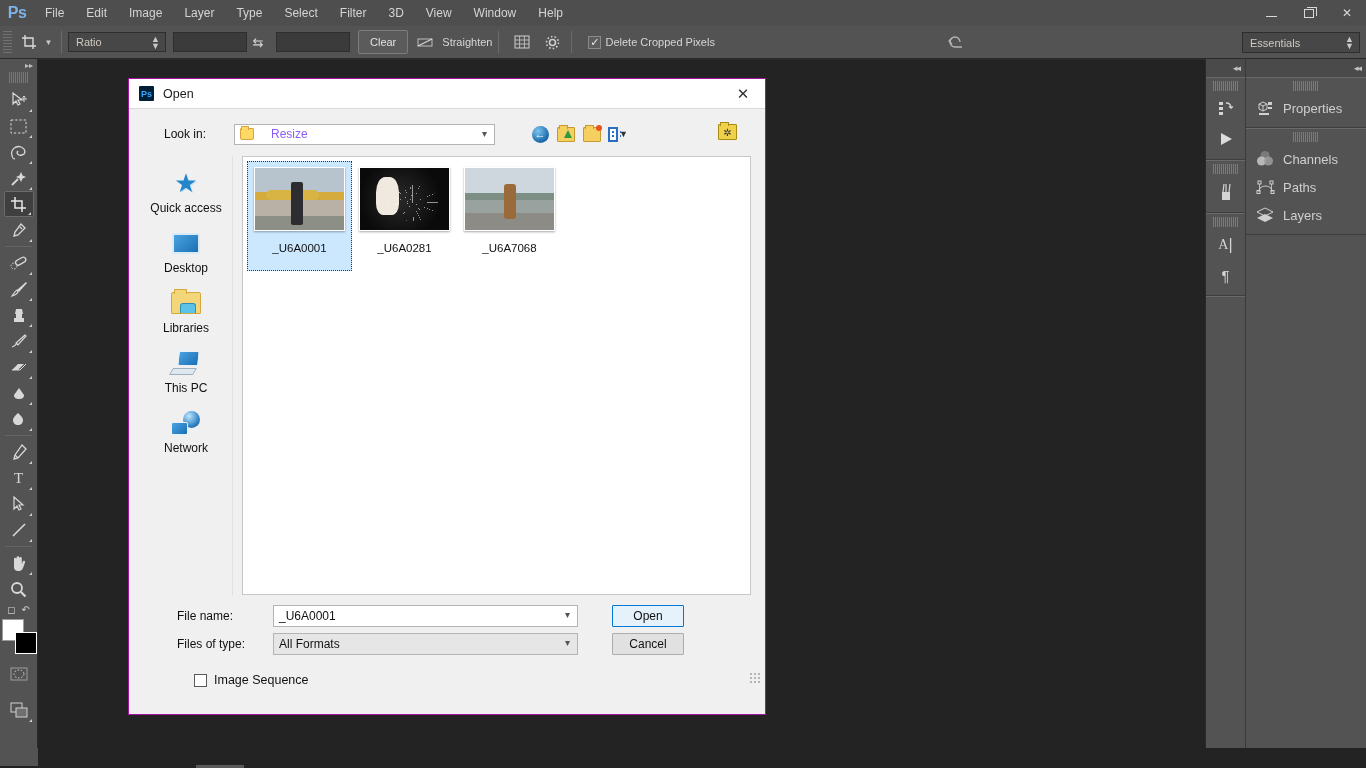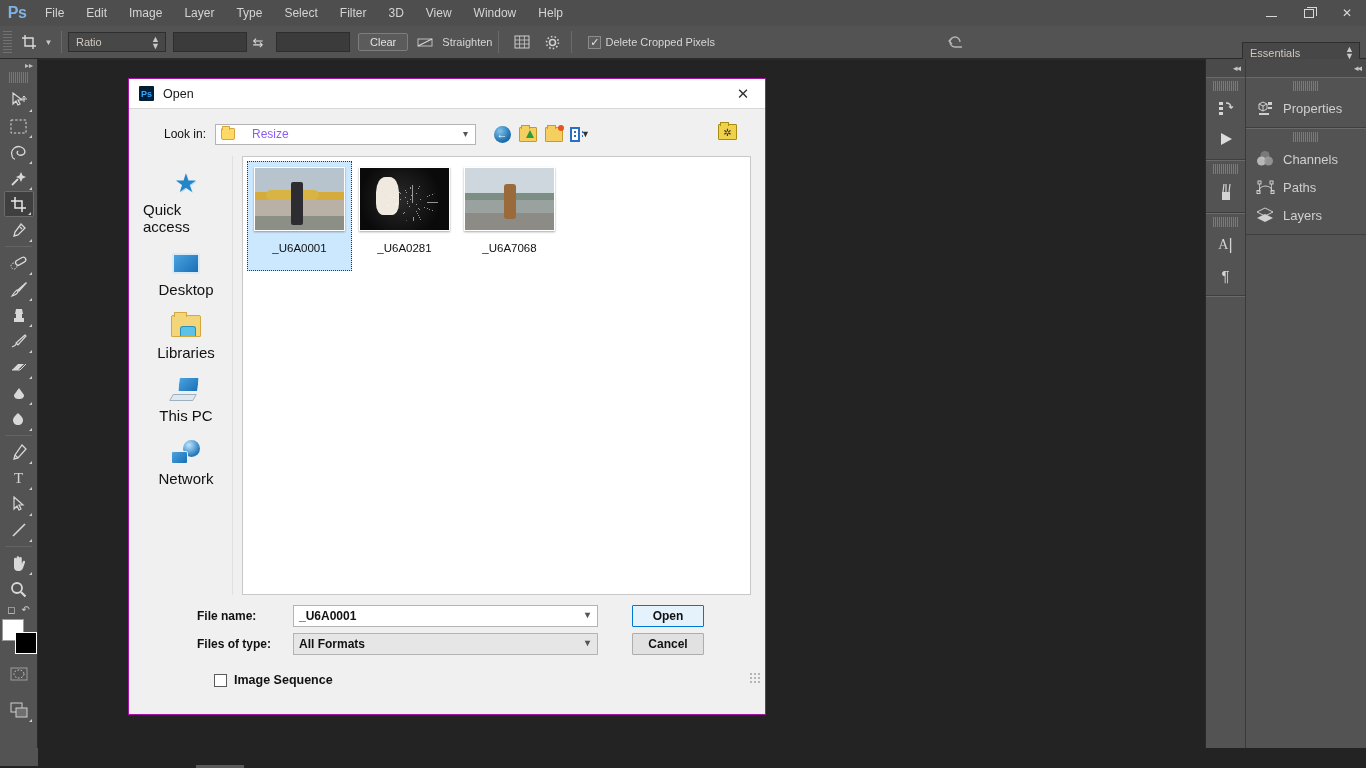--- a/index.html
+++ b/index.html
@@ -62,34 +62,34 @@
     color: #cfc9c0; font-size: 11px; display: flex; align-items: center;
     padding-left: 7px; position: relative;
   }
   .opt-select .sp { position: absolute; right: 5px; top: 3px; color:#c9c9c9; font-size:9px; line-height:7px;}
   .opt-field {
     height: 20px; width: 74px; background: #3b3b3b; border: 1px solid #2e2e2e;
     margin-left: 7px; color: #d0d0d0; font-size: 11px; padding-left: 5px; line-height: 18px;
   }
   .swap-icon { width: 22px; text-align:center; color:#d6d6d6; font-size: 13px; }
   .opt-btn {
-    height: 18px; padding: 0 11px; background: #5b5b5b;
+    height: 24px; padding: 0 11px; background: #5b5b5b;
     border: 1px solid #7d7d7d; border-radius: 2px;
     color: #e2e2e2; font-size: 11px; display: flex; align-items: center;
     margin-left: 8px;
   }
   .opt-icon-btn { width: 26px; height: 24px; display:flex; align-items:center; justify-content:center; color:#c9c9c9; margin-left:4px;}
   .opt-label { color: #d6d6d6; font-size: 11px; margin-left: 4px; }
   .opt-check { display: flex; align-items: center; margin-left: 10px; }
   .cbox {
     width: 13px; height: 13px; background: #5d5d5d; border: 1px solid #8a8a8a;
     display: flex; align-items: center; justify-content: center;
     color: #e8e8e8; font-size: 11px; line-height: 11px;
   }
-  .opt-right { position: absolute; right: 6px; top: 16px; display:flex; align-items:center;}
+  .opt-right { position: absolute; right: 6px; top: 6px; display:flex; align-items:center;}
   .ws-select {
     height: 21px; width: 118px; background: #474747; border: 1px solid #2e2e2e;
     color: #cfc9c0; font-size: 11px; display: flex; align-items: center; padding-left: 7px; position: relative;
   }
   .ws-select .sp { position: absolute; right: 5px; top: 3px; color:#c9c9c9; font-size:9px; line-height:7px;}
 
   
   .toolbar {
     position: absolute; left: 0; top: 59px; width: 38px; height: 689px;
     background: #535353; border-right: 1px solid #2a2a2a;
@@ -166,21 +166,21 @@
     width: 15px; height: 15px; background: #001e36; color: #31a8ff;
     font-size: 9px; font-weight: bold; display:flex; align-items:center; justify-content:center;
     margin-left: 10px; border-radius: 1px;
   }
   .dlg-title-text { margin-left: 9px; font-size: 12.5px; color: #1a1a1a; }
   .dlg-close {
     position: absolute; right: 0; top: 0; width: 44px; height: 30px;
     display:flex; align-items:center; justify-content:center; color:#333; font-size: 15px;
   }
 
-  .lookin-row { display: flex; align-items: center; height: 32px; padding-left: 35px; margin-top: 9px; position: relative;}
+  .lookin-row { display: flex; align-items: center; height: 32px; padding-left: 35px; margin-top: 9px; position: relative; gap: 19px;}
   .lookin-label { font-size: 12px; color: #111; margin-right: 9px; }
   .lookin-combo {
     width: 261px; height: 21px; background: #fff; border: 1px solid #b4b4b4;
     display: flex; align-items: center; position: relative;
   }
   .folder-ico {
     width: 14px; height: 12px; margin-left: 5px; background: #ffd966;
     border: 1px solid #d9a441; border-radius: 1px 1px 2px 2px; position: relative;
   }
   .folder-ico:before{content:"";position:absolute;left:0;top:-3px;width:6px;height:3px;background:#ffd966;border:1px solid #d9a441;border-bottom:none;border-radius:1px 1px 0 0;}
@@ -208,21 +208,21 @@
   }
   .ic-right:before{content:"";position:absolute;left:1px;top:-3px;width:7px;height:3px;background:#f0d24a;border:1px solid #a88c12;border-bottom:none;}
 
   .dlg-body { display: flex; padding: 0 14px 0 11px; margin-top: 6px; }
   .places {
     width: 93px; padding-top: 12px;
     display: flex; flex-direction: column; align-items: center; gap: 13px;
     border-right: 1px solid #e0e0e0;
   }
   .place { width: 86px; display: flex; flex-direction: column; align-items: center; gap: 3px; }
-  .place .plabel { font-size: 15px; color: #111; }
+  .place .plabel { font-size: 12px; color: #111; }
   .p-ico { width: 32px; height: 30px; display:flex; align-items:center; justify-content:center; }
 
   
   .i-star { color: #2585c9; font-size: 26px; line-height: 26px; text-shadow: 1px 1px 0 #bcdcf3;}
   .i-desktop { width: 28px; height: 21px; background: linear-gradient(135deg,#4aa3e0,#1a6fb5); border:2px solid #d9eaf7; border-radius:2px;}
   .i-lib { position: relative; width: 30px; height: 22px; background: #f3d67a; border:1px solid #d3a93d; border-radius:2px 2px 1px 1px;}
   .i-lib:before{content:"";position:absolute;left:2px;top:-4px;width:11px;height:4px;background:#f3d67a;border:1px solid #d3a93d;border-bottom:none;border-radius:1px 1px 0 0;}
   .i-lib:after{content:"";position:absolute;left:8px;bottom:0;width:14px;height:9px;background:#5cc3e8;border:1px solid #2d90bb;border-bottom:none;border-radius:3px 3px 0 0;}
   .i-pc { position: relative; width: 30px; height: 24px;}
   .i-pc .scr { position:absolute; left:7px; top:0; width:21px; height:15px; background:linear-gradient(135deg,#4aa3e0,#1a6fb5); border:1.5px solid #e6f1fa; border-radius:2px; transform: skewX(-6deg);}
@@ -263,21 +263,21 @@
   .a2:before{content:"";position:absolute;left:18%;top:14%;width:26%;height:62%;background:#efe9df;border-radius:40% 40% 30% 30%;}
   .a3 { background: linear-gradient(#4f6b32 0 40%, #7d8f45 40% 70%, #93763f 70% 100%); }
   .a3:after{content:"";position:absolute;left:30%;top:30%;width:52%;height:36%;background:#efe9e0;border-radius:40% 40% 50% 50%;transform:rotate(-12deg);}
   .a3:before{content:"";position:absolute;left:20%;top:24%;width:24%;height:26%;background:#8d1f27;border-radius:4px;transform:rotate(-18deg);}
   .a4 { background: linear-gradient(#cdd7dd 0 40%, #7d8f85 40% 52%, #9aa2a0 52% 72%, #8d8b86 72% 100%); }
   .a4:after{content:"";position:absolute;left:44%;top:26%;width:13%;height:56%;background:#9a6a3a;border-radius:3px;}
   .a5 { background: linear-gradient(#1a6fc0 0 45%, #5aa7de 45% 70%, #4a4a4c 70% 100%); }
   .a5:after{content:"";position:absolute;left:26%;top:22%;width:10%;height:44%;background:#1c1c22;border-radius:2px;}
   .a5:before{content:"";position:absolute;left:55%;top:30%;width:42%;height:22%;background:rgba(255,255,255,.75);border-radius:50%;filter:blur(1px);}
 
-  .dlg-bottom { padding: 10px 14px 0 68px; position: relative; font-weight: bold; }
+  .dlg-bottom { padding: 10px 14px 0 48px; position: relative; }
   .brow { display: flex; align-items: center; margin-bottom: 6px; }
   .brow .blabel { width: 96px; font-size: 12px; color: #111; }
   .bcombo {
     width: 305px; height: 22px; border: 1px solid #b4b4b4; background: #fff;
     display: flex; align-items: center; position: relative;
   }
   .bcombo.grey { background: #e6e6e6; border-color: #b4b4b4; }
   .bcombo .txt { font-size: 12px; color: #111; margin-left: 5px; }
   .bbtn {
     width: 72px; height: 22px; margin-left: 34px; font-size: 12px; color: #111;

